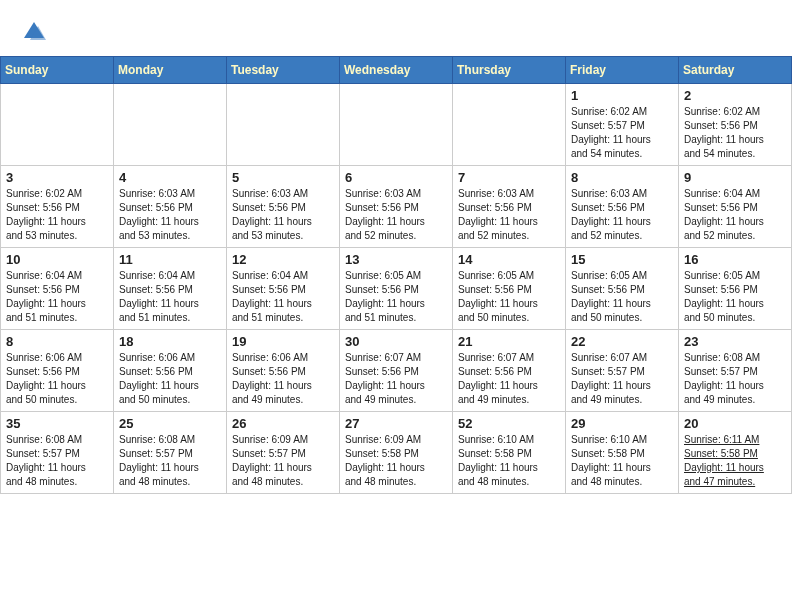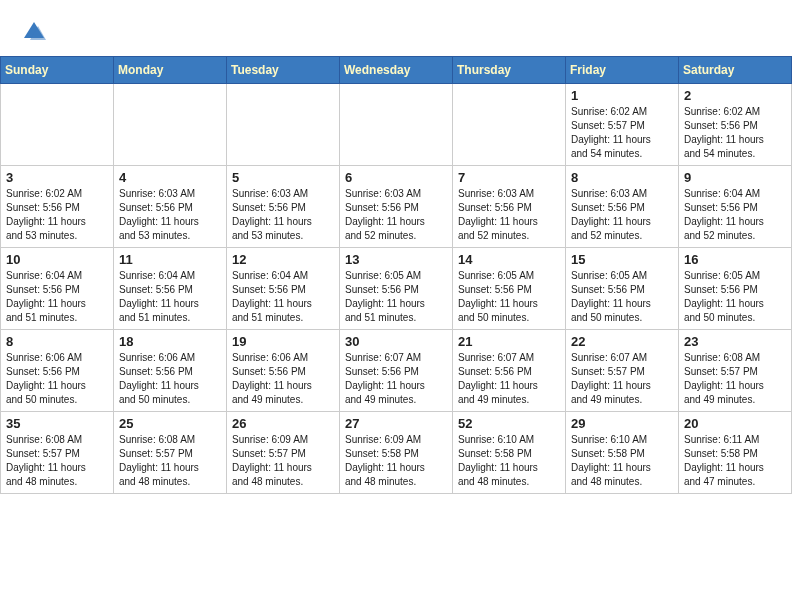--- a/index.html
+++ b/index.html
@@ -331,20 +331,20 @@
         </td>
         <td>
           <span class="day-number">29</span>
           <div class="day-info" style="white-space: pre-line;">Sunrise: 6:10 AM
 Sunset: 5:58 PM
 Daylight: 11 hours
 and 48 minutes.</div>
         </td>
         <td>
           <span class="day-number">20</span>
-          <div class="day-info" style="white-space: pre-line;">Sunrise: 6:11 AM
+          <div class="day-info" style="white-space: pre-line; text-decoration: underline;">Sunrise: 6:11 AM
 Sunset: 5:58 PM
 Daylight: 11 hours
 and 47 minutes.</div>
         </td>
       </tr>
     </tbody>
 </table>
 
 </body></html>

